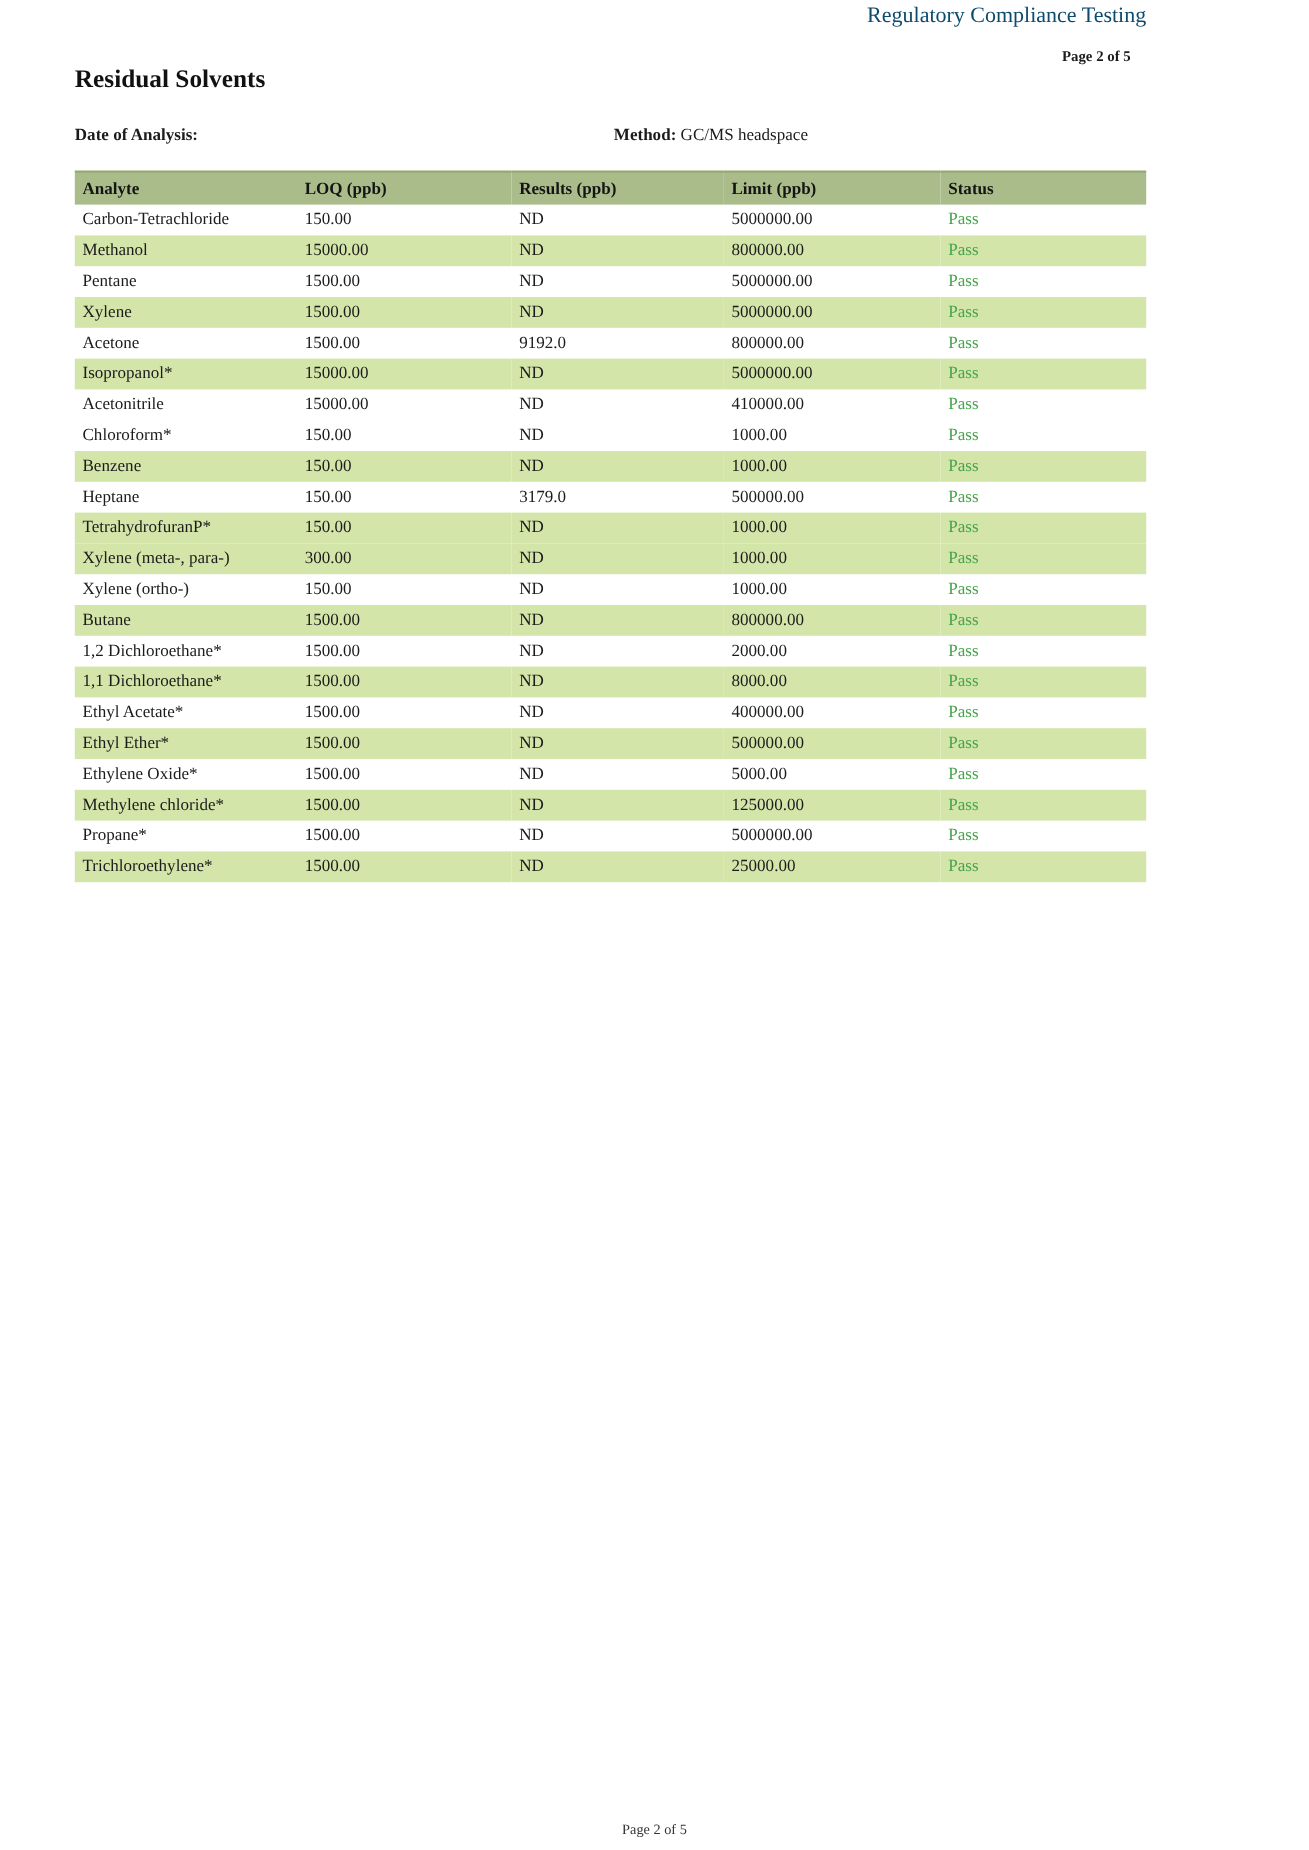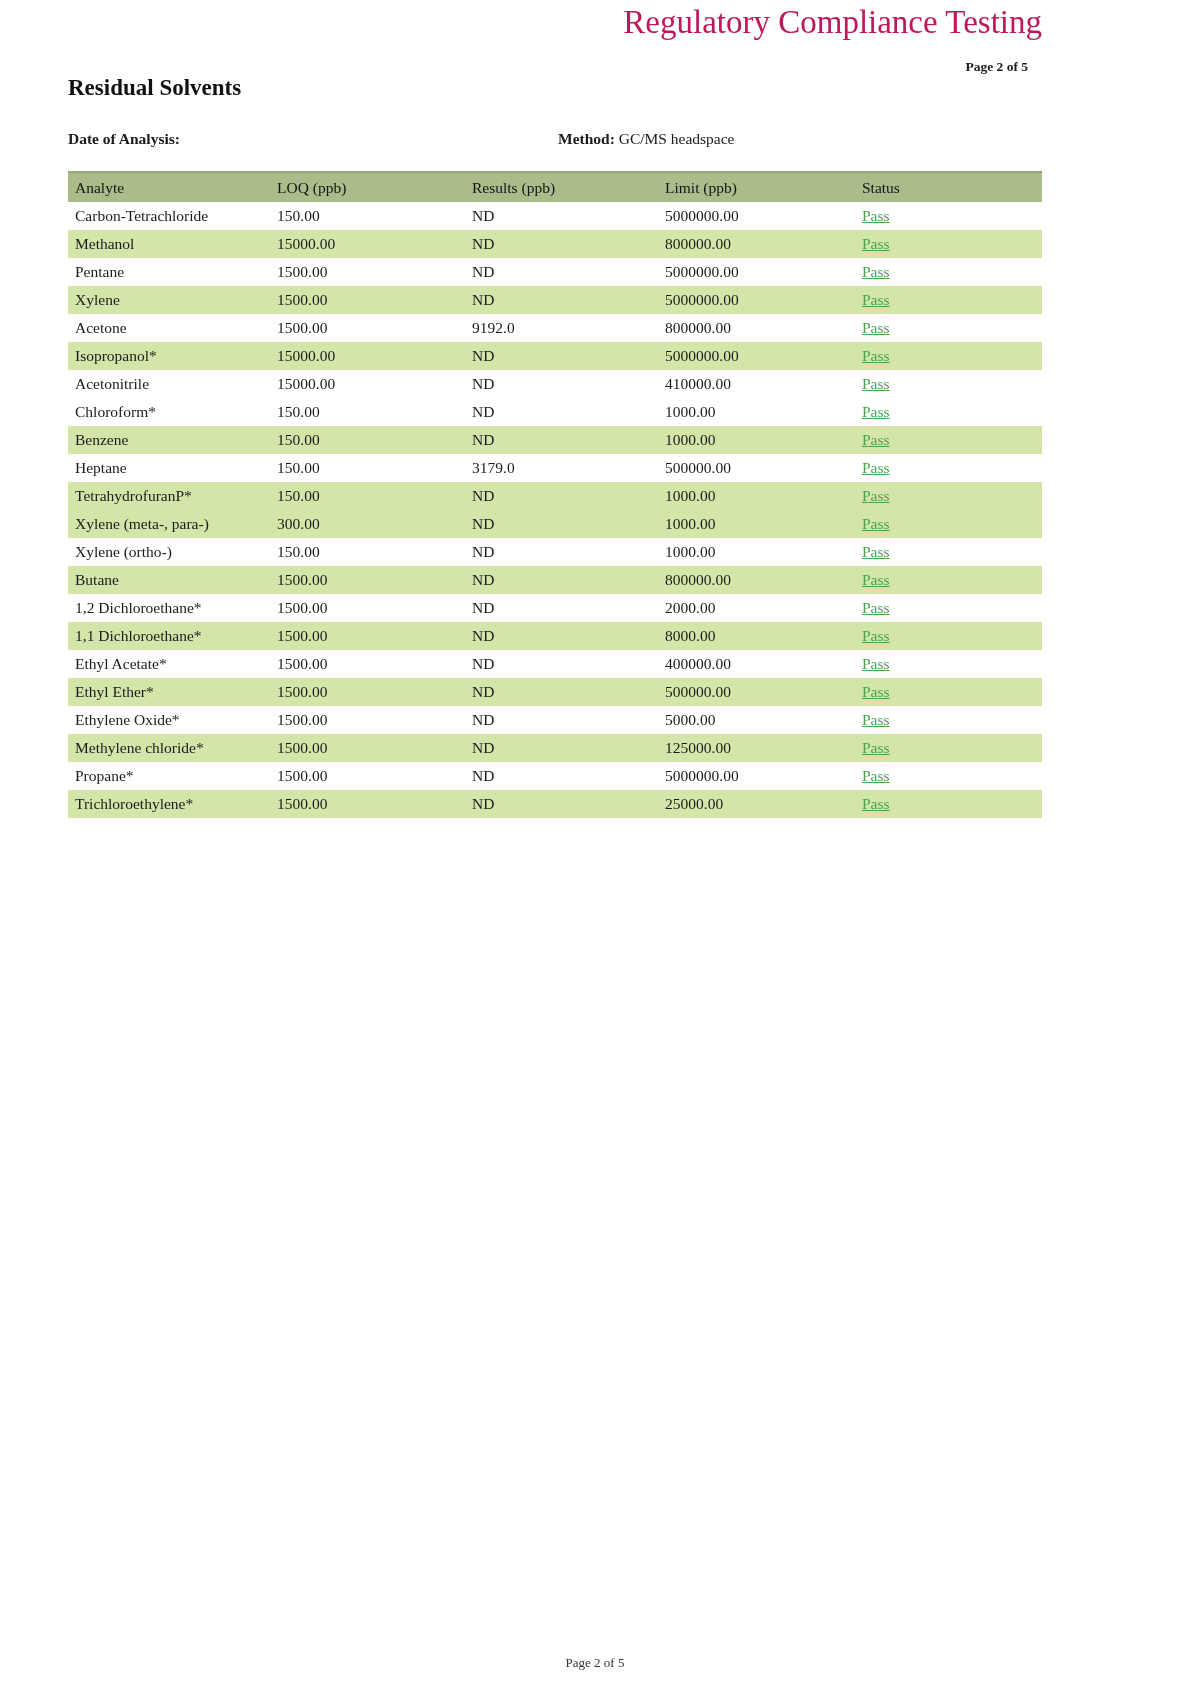--- a/index.html
+++ b/index.html
@@ -19,25 +19,25 @@
     font-family: "Liberation Serif", "DejaVu Serif", serif;
     color: var(--text-color);
   }
   .page {
     position: relative;
     width: 1190px;
     height: 1682px;
     padding: 2px 148px 0 68px;
   }
   .doc-title {
-    font-size: 33px;
+    font-size: 20px;
     font-weight: 400;
     text-align: right;
     line-height: 1.25;
-    color: #be185d;
+    color: #0c4a6e;
   }
   .page-label-top {
     margin-top: 16px;
     padding-right: 14px;
     font-size: 13.5px;
     font-weight: 700;
     text-align: right;
     color: #1c1c1c;
   }
   .section-heading {
@@ -62,34 +62,34 @@
   }
   table.results col.c1 { width: 202px; }
   table.results col.c2 { width: 195px; }
   table.results col.c3 { width: 193px; }
   table.results col.c4 { width: 197px; }
   table.results col.c5 { width: 187px; }
   table.results th {
     background: var(--header-bg);
     border-top: 2px solid var(--header-border);
     height: 30px;
-    font-weight: 400;
+    font-weight: 700;
     text-align: left;
     padding-left: 7px;
     vertical-align: middle;
     color: #141414;
   }
   table.results td {
     height: 28px;
     text-align: left;
     padding-left: 7px;
     vertical-align: middle;
   }
   table.results tr.alt td { background: var(--row-alt-bg); }
-  td.status-cell { color: var(--pass-color); text-decoration: underline; }
+  td.status-cell { color: var(--pass-color); }
   .page-label-bottom {
     position: absolute;
     left: 0;
     top: 1655px;
     width: 1190px;
     text-align: center;
     font-size: 13px;
     font-weight: 400;
     color: #333;
   }

